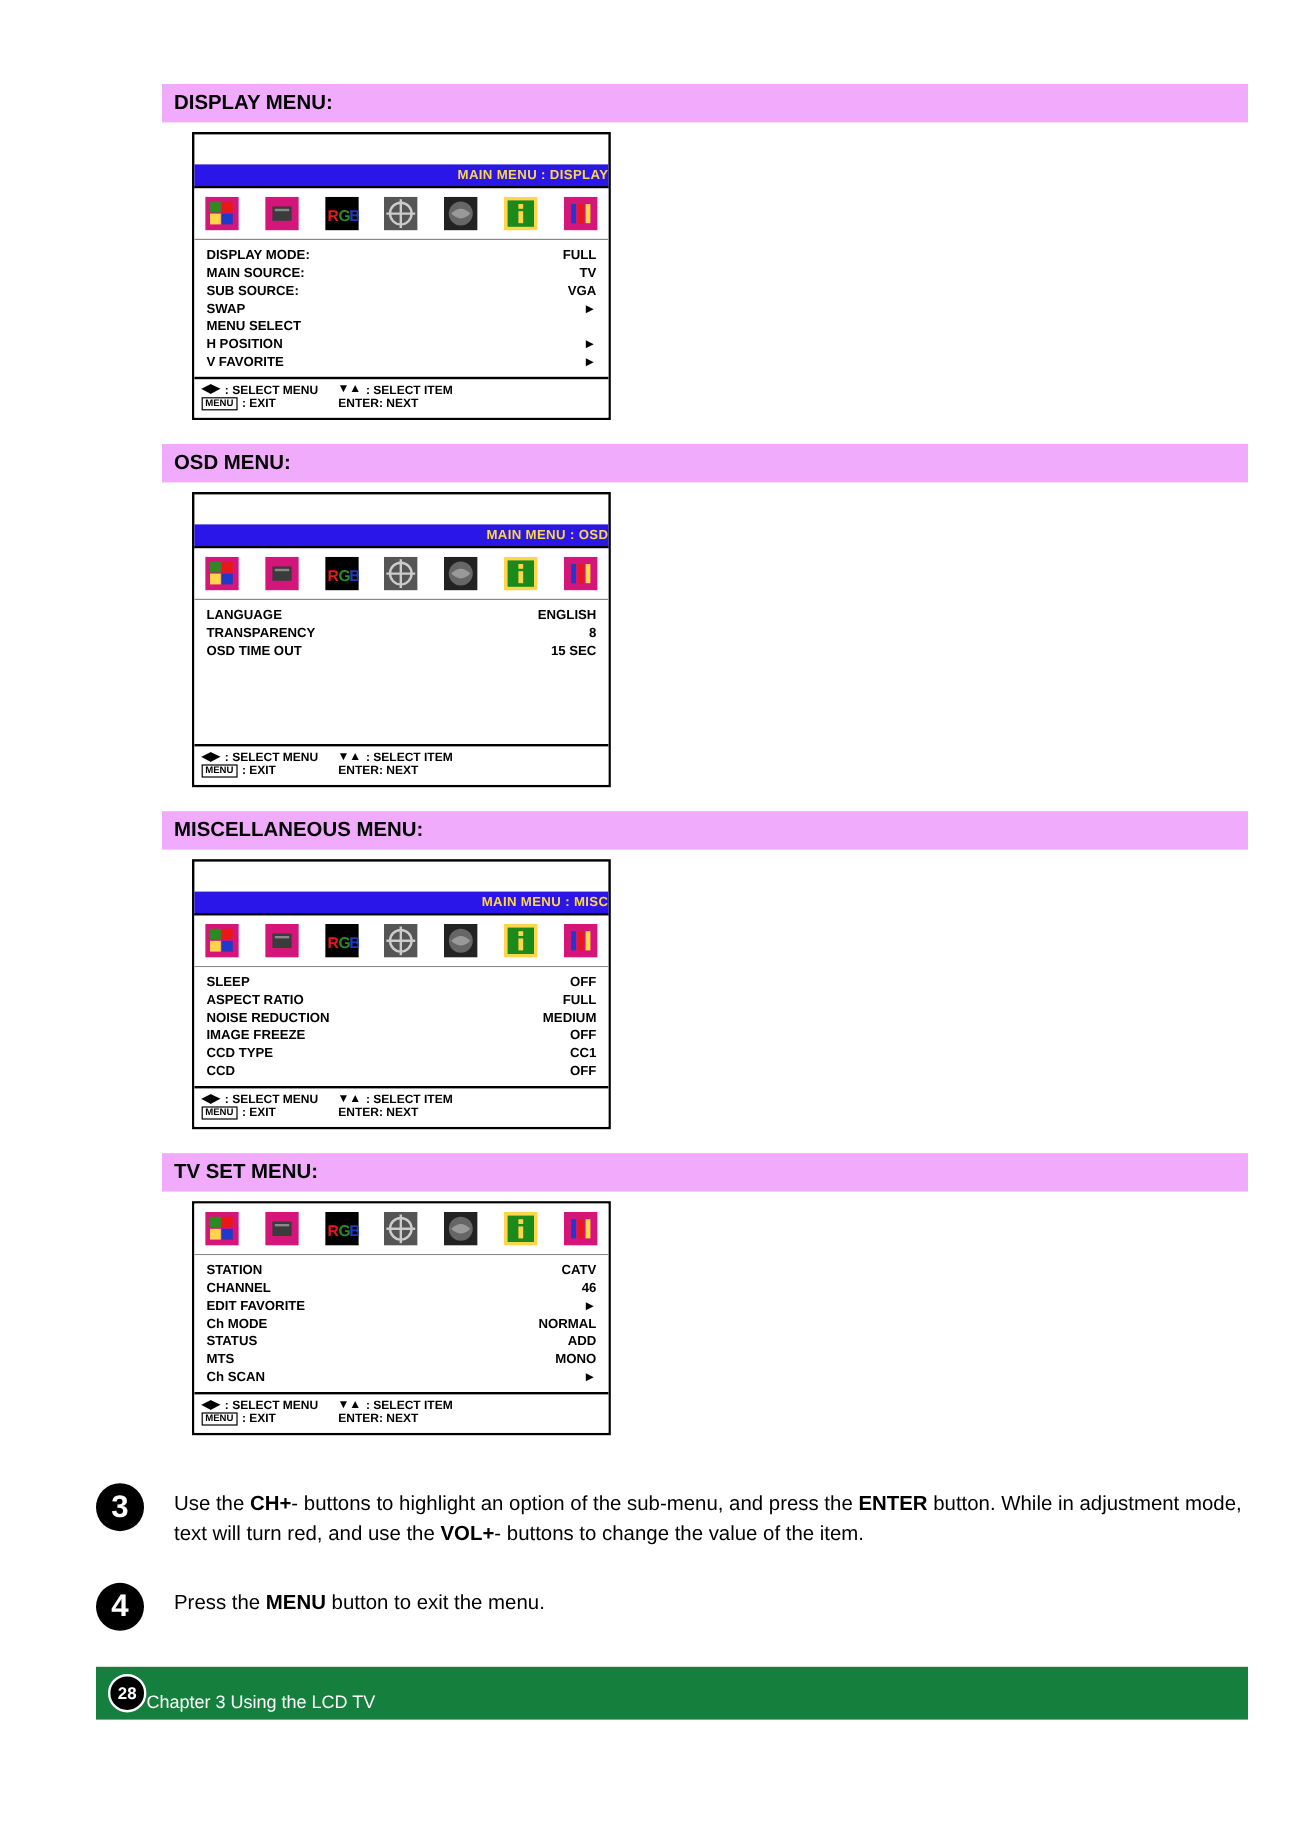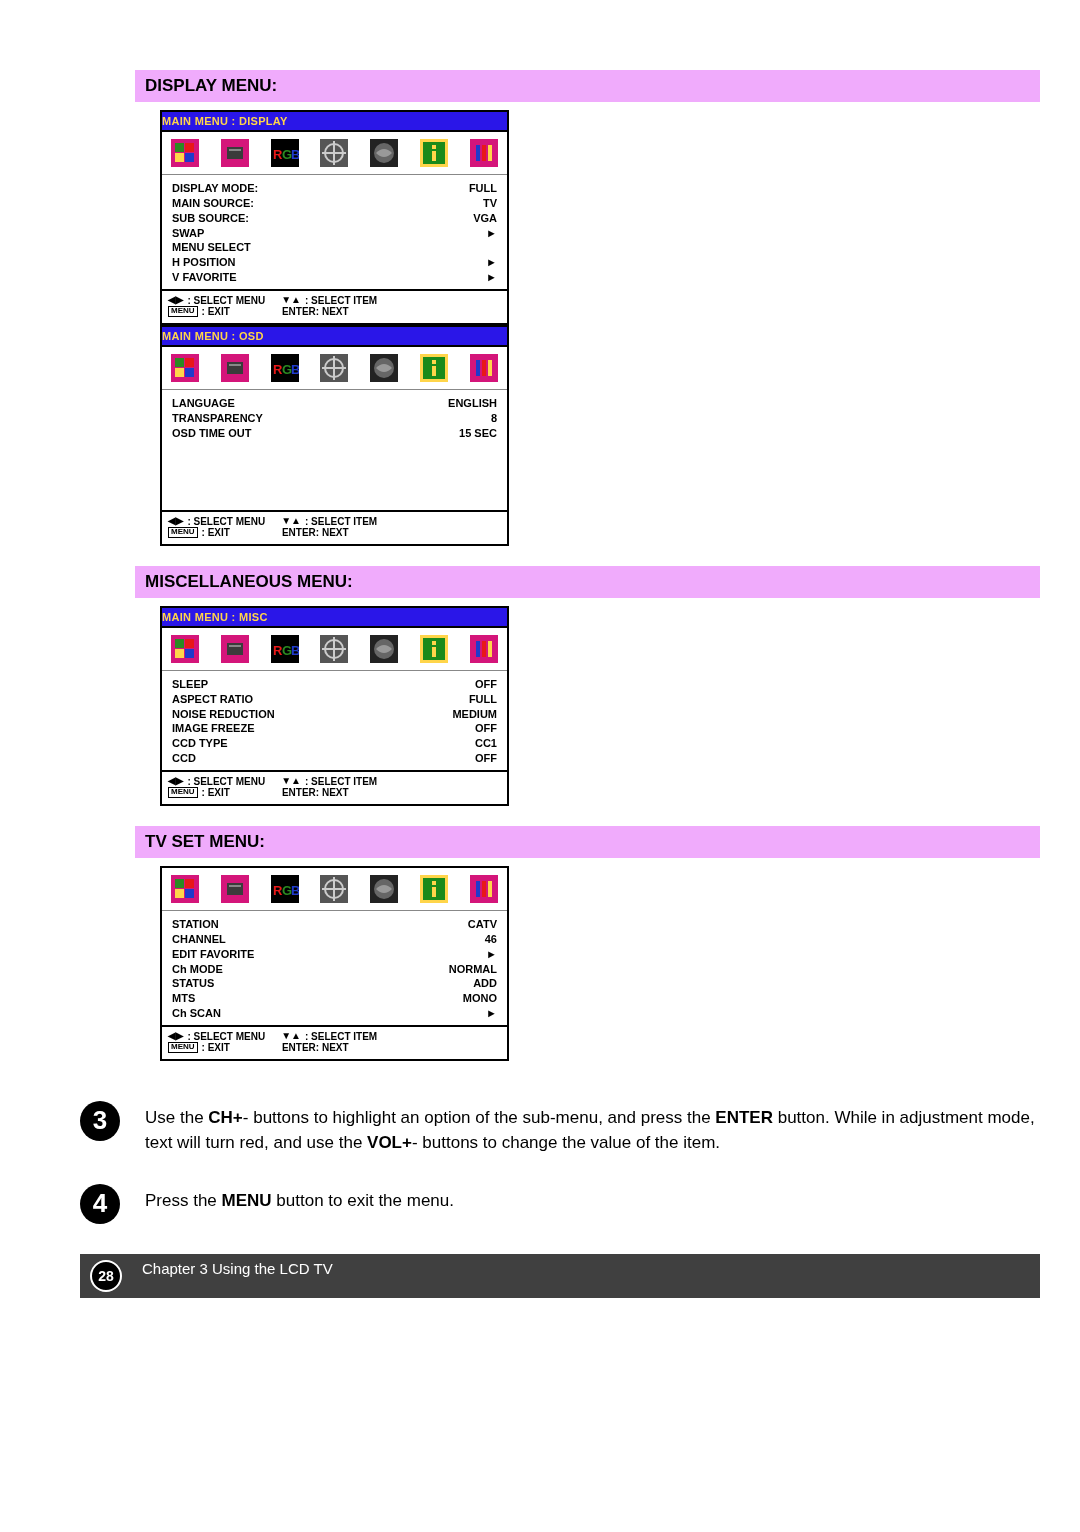--- a/index.html
+++ b/index.html
@@ -27,26 +27,27 @@
   .menu-box {
     width: 345px;
     margin-left: 80px;
     border: 2px solid #000;
     background: #fff;
     font-size: 11px;
   }
   .menu-title {
     background: #2a16e8;
     color: #ffd54a;
-    text-align: left;
+    text-align: right;
     font-weight: bold;
     font-size: 11px;
     padding: 3px 0;
     border-bottom: 2px solid #000;
     letter-spacing: 0.3px;
+    margin-top: 25px;
   }
   .icon-row {
     display: flex;
     justify-content: space-between;
     padding: 6px 8px;
     border-bottom: 1px solid #888;
     background: #fff;
   }
   .menu-icon {
     width: 30px;
@@ -110,28 +111,27 @@
     color: #fff;
     border-radius: 50%;
     display: flex;
     align-items: center;
     justify-content: center;
     font-weight: bold;
     font-size: 26px;
   }
   .step-text { flex: 1; padding-top: 4px; }
   .footer-bar {
-    background: #404040;
+    background: #15803d;
     color: #fff;
     display: flex;
-    align-items: flex-start;
+    align-items: flex-end;
     padding: 6px 10px;
     margin-top: 30px;
     font-size: 15px;
-    gap: 20px;
   }
   .page-badge {
     background: #000;
     color: #fff;
     border: 2px solid #fff;
     border-radius: 50%;
     width: 28px;
     height: 28px;
     display:flex;align-items:center;justify-content:center;
     font-weight: bold;
@@ -250,20 +250,21 @@
             <span class="menu-chip">MENU</span>
             <span>: EXIT</span>
           </div>
         <div class="hint-seg" style="margin-left:36px;">
             <span>ENTER: NEXT</span>
           </div>
       </div>
     </div>
   </div>
 
+  <div class="section-title">OSD MENU:</div>
   <div class="menu-box">
     <div class="menu-title">MAIN MENU : OSD</div>
     <div class="icon-row">
       <div class="menu-icon">
           <svg width="28" height="28">
             <rect width="28" height="28" fill="#d4157a"></rect>
             <rect x="4" y="4" width="9" height="9" fill="#2b8a22"></rect>
             <rect x="14" y="4" width="9" height="9" fill="#e81818"></rect>
             <rect x="4" y="14" width="9" height="9" fill="#ffd54a"></rect>
             <rect x="14" y="14" width="9" height="9" fill="#1f3acb"></rect>

